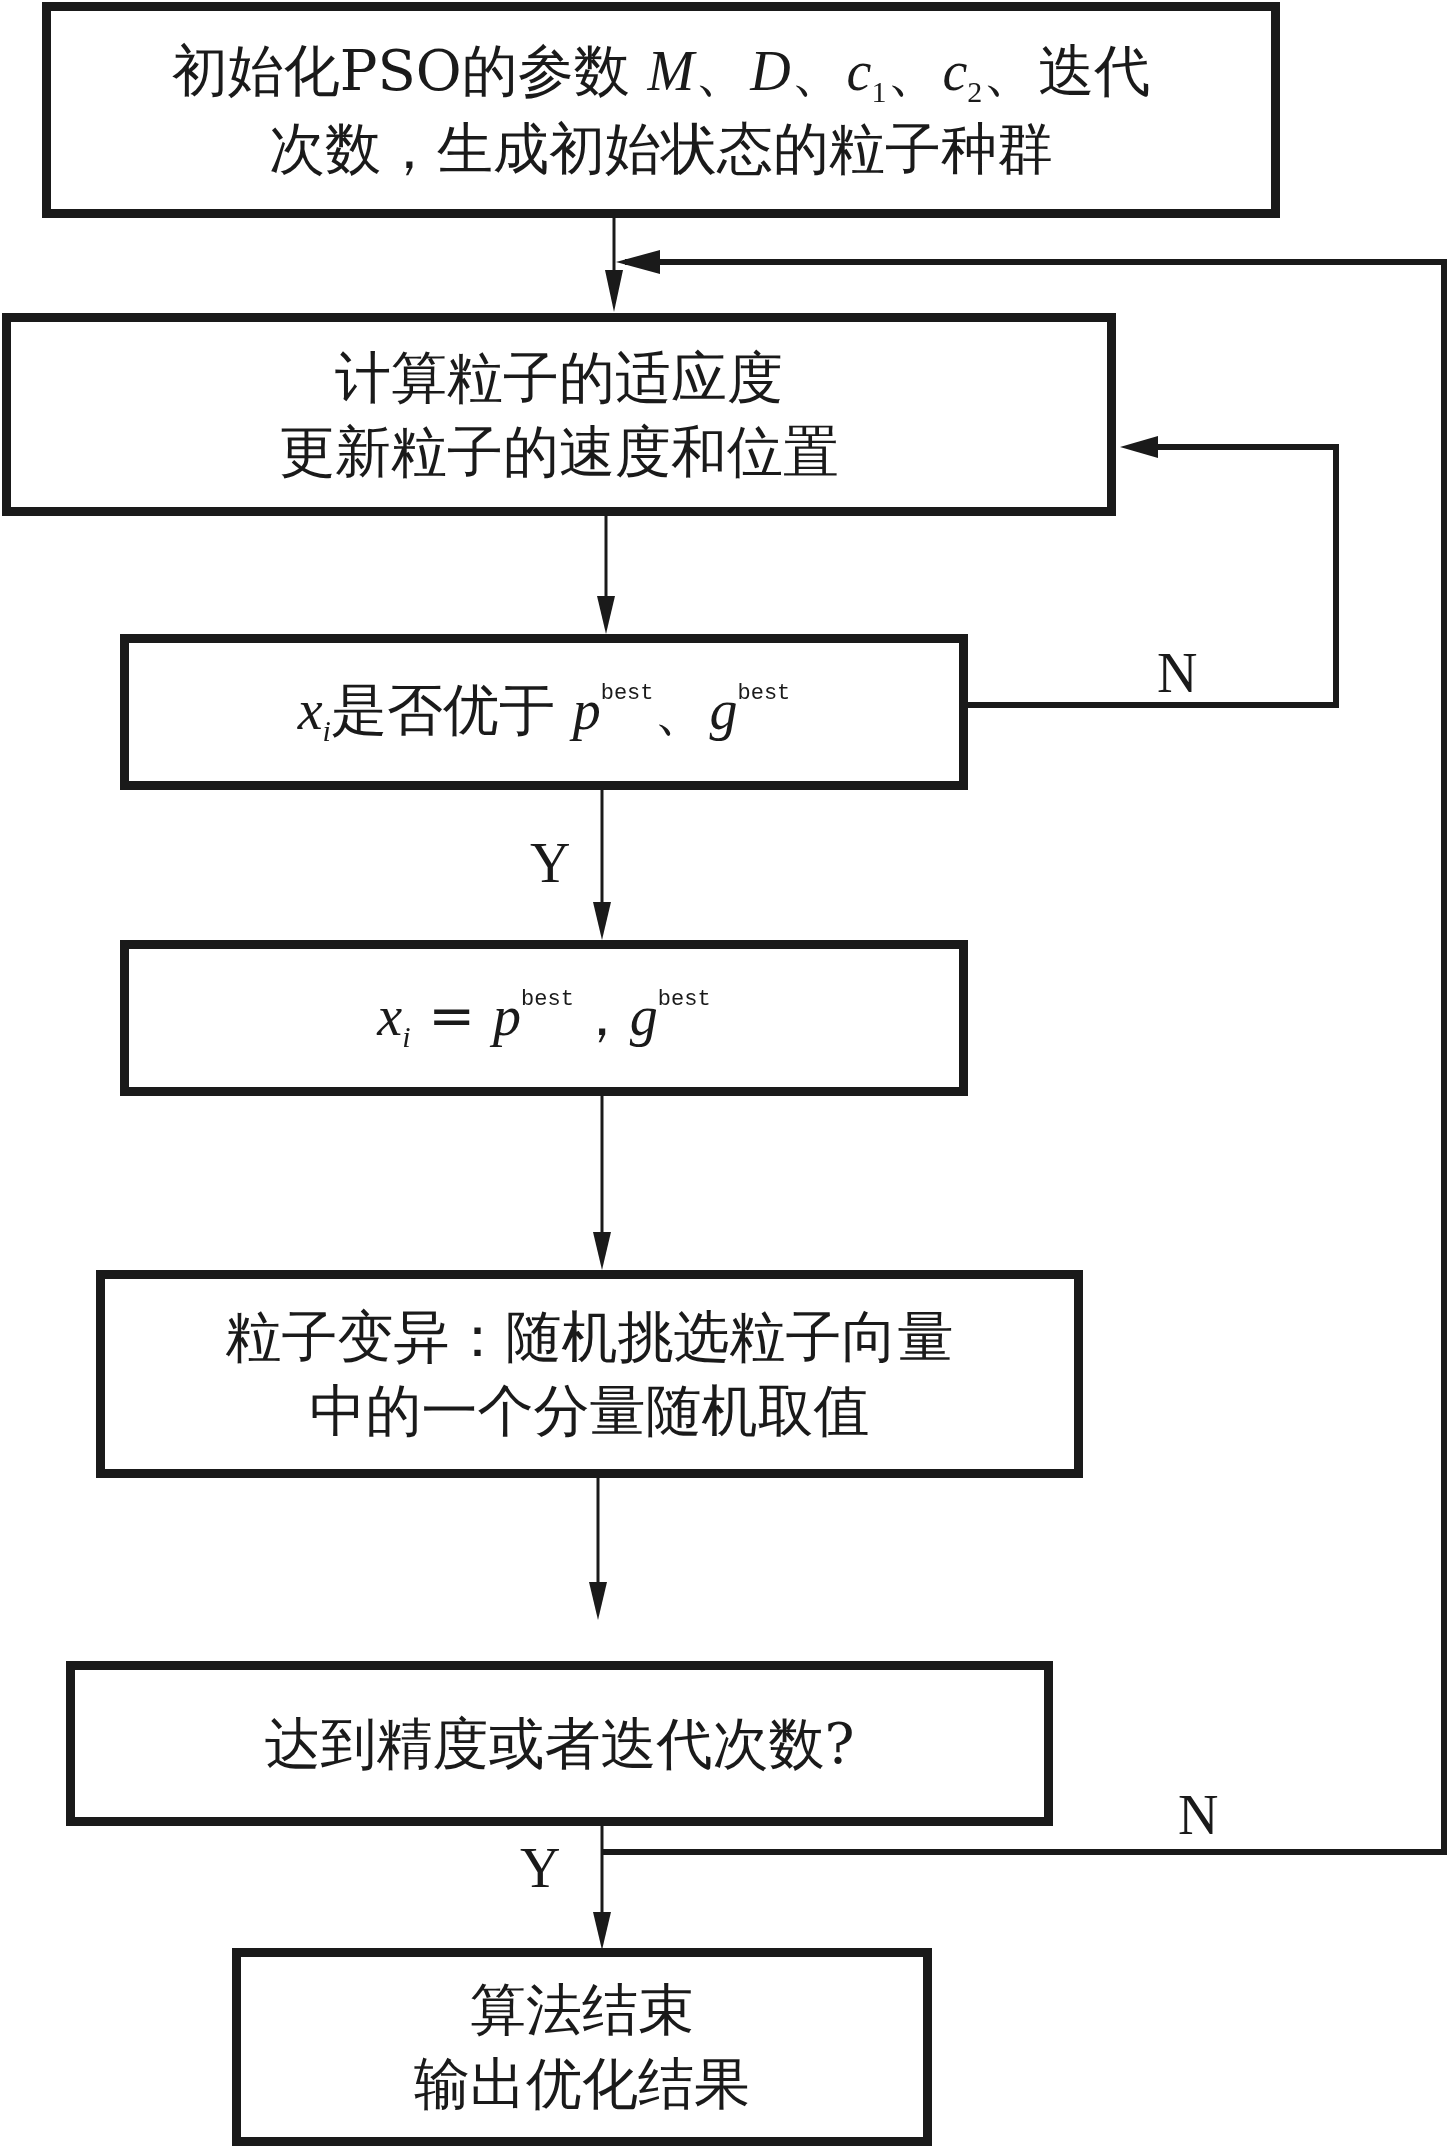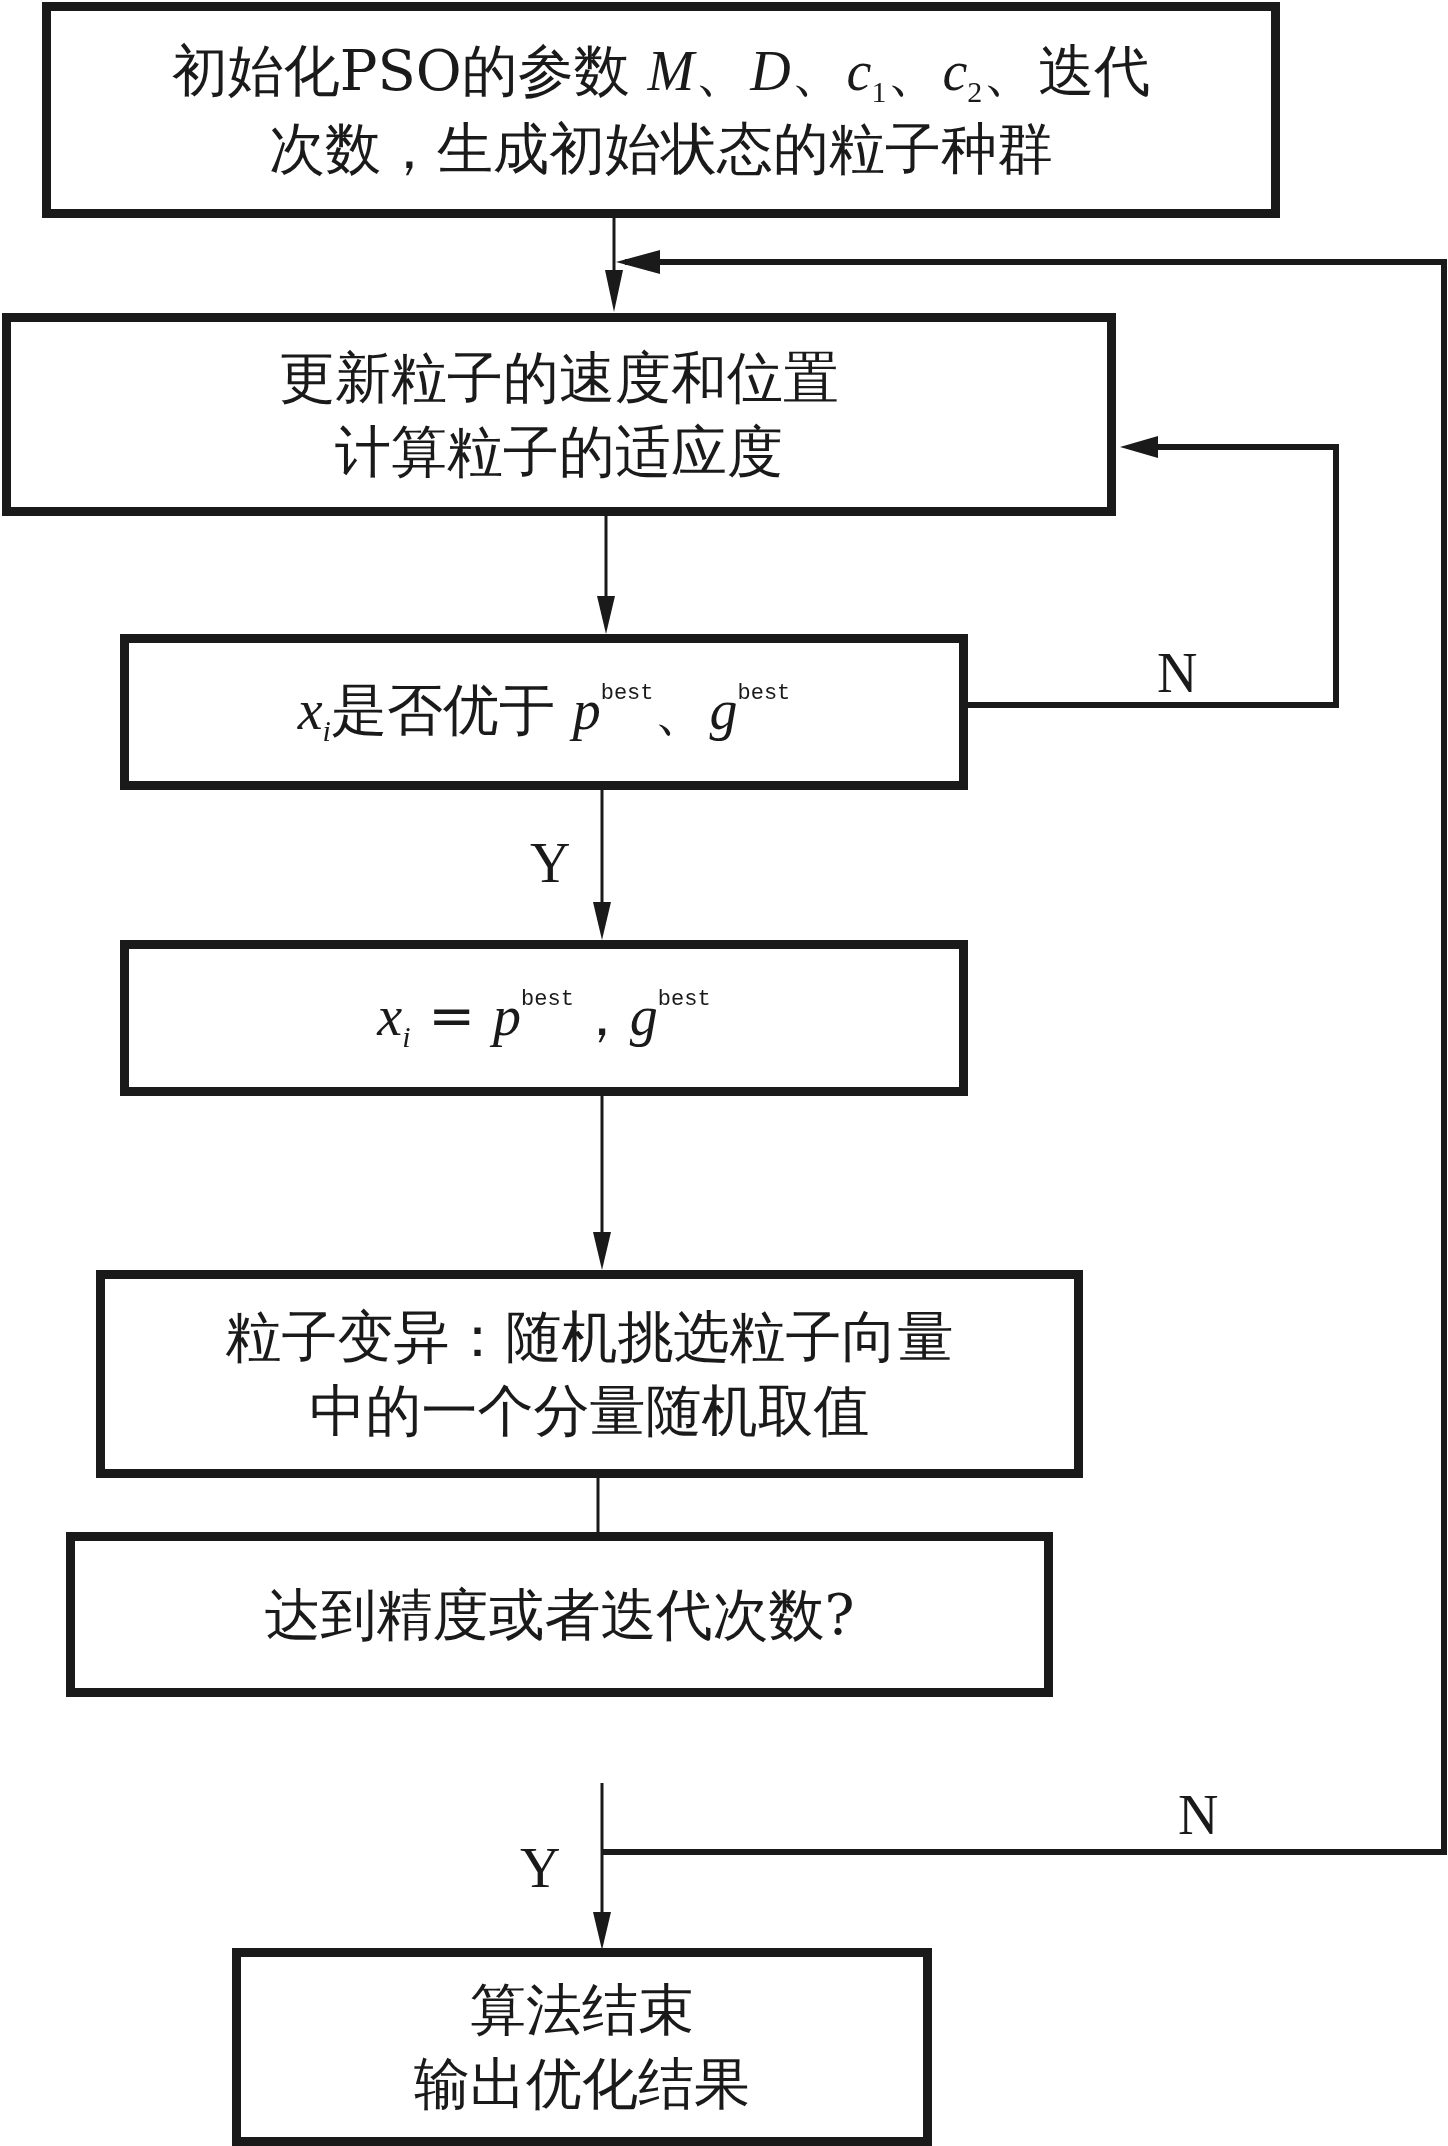--- a/index.html
+++ b/index.html
@@ -50,41 +50,41 @@
     <polygon points="593,1912 611,1912 602,1950" fill="#1a1a1a" stroke="none"></polygon>
   </g>
 </svg>
 
 <div class="box" style="left:18px; top:2px; width:1238px; height:216px;margin-left:24px;">
   <span class="line"><span>初始化PSO的参数 </span><span class="math">M</span><span>、</span><span class="math">D</span><span>、</span><span class="math">c</span><span class="sub">1</span><span>、</span><span class="math">c</span><span class="sub">2</span><span>、迭代</span></span>
   <span class="line">次数，生成初始状态的粒子种群</span>
 </div>
 
 <div class="box" style="left:2px; top:313px; width:1114px; height:203px;">
+  <span class="line">计算粒子的适应度</span>
   <span class="line">更新粒子的速度和位置</span>
-  <span class="line">计算粒子的适应度</span>
 </div>
 
 <div class="box" style="left:120px; top:634px; width:848px; height:156px;">
   <span class="line"><span class="math">x</span><span class="sub math">i</span><span>是否优于 </span><span class="math">p</span><span class="sup">best</span><span>、</span><span class="math">g</span><span class="sup">best</span></span>
 </div>
 
 <div class="lbl" style="left:1157px; top:645px;">N</div>
 <div class="lbl" style="left:530px; top:835px;">Y</div>
 
 <div class="box" style="left:120px; top:940px; width:848px; height:156px;">
   <span class="line"><span class="math">x</span><span class="sub math">i</span><span> = </span><span class="math">p</span><span class="sup">best</span><span>，</span><span class="math">g</span><span class="sup">best</span></span>
 </div>
 
 <div class="box" style="left:66px; top:1270px; width:987px; height:208px;margin-left:30px;">
   <span class="line">粒子变异：随机挑选粒子向量</span>
   <span class="line">中的一个分量随机取值</span>
 </div>
 
-<div class="box" style="left:66px; top:1532px; width:987px; height:165px;">
+<div class="box" style="left:66px; top:1661px; width:987px; height:165px;">
   <span class="line">达到精度或者迭代次数?</span>
 </div>
 
 <div class="lbl" style="left:1178px; top:1787px;">N</div>
 <div class="lbl" style="left:520px; top:1840px;">Y</div>
 
 <div class="box" style="left:216px; top:1948px; width:700px; height:198px;margin-left:16px;">
   <span class="line">算法结束</span>
   <span class="line">输出优化结果</span>
 </div>

